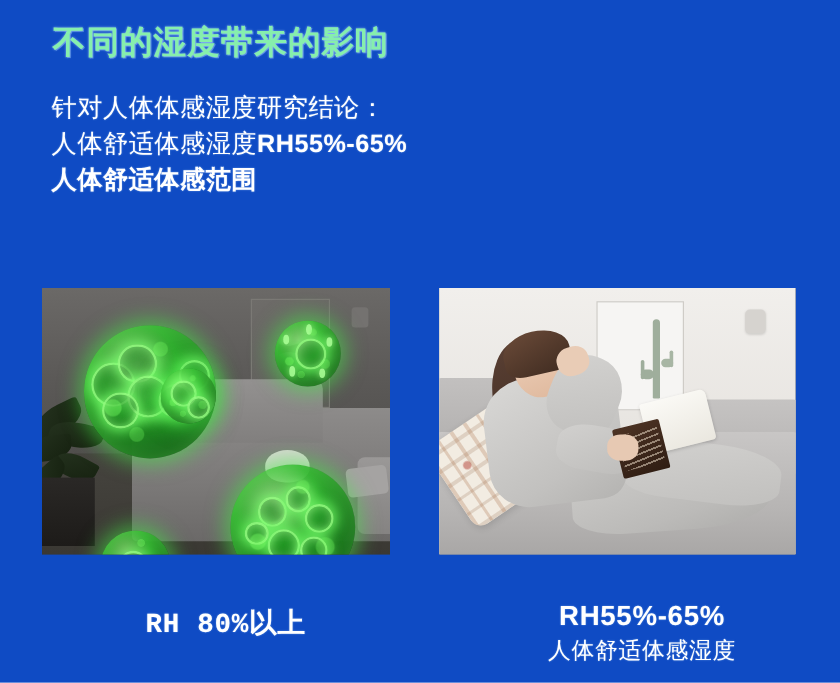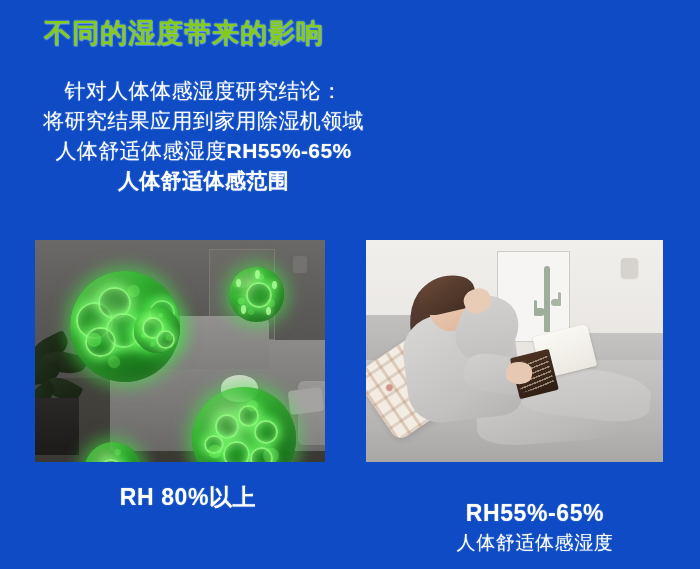--- a/index.html
+++ b/index.html
@@ -17,42 +17,41 @@
     -webkit-font-smoothing: antialiased;
   }
 
   
   #headline {
     position: absolute;
     left: 44px;
     top: 19px;
     font-size: 27px;
     font-weight: bold;
-    color: #84cc16;
+    color: #86efac;
     letter-spacing: 1px;
     line-height: 1.25;
     text-shadow: 0 0 2px rgba(170, 215, 255, 0.85),
                  1px 1px 0 rgba(150, 200, 255, 0.45);
     white-space: nowrap;
-    font-family: Liberation Mono, monospace;
   }
 
   
   #body-copy {
     position: absolute;
     left: 43px;
     top: 76px;
     color: #ffffff;
     font-size: 21px;
     line-height: 30px;
     letter-spacing: 0.4px;
     text-shadow: 0 0 1.5px rgba(175, 215, 255, 0.6);
     white-space: nowrap;
   }
-  #body-copy .ln { display: block; text-align: center; }
+  #body-copy .ln { display: block; }
   #body-copy .bold { font-weight: bold; }
 
   
   .photo {
     position: absolute;
     overflow: hidden;
     background: #3f3f41;
   }
   #photo-left  { left: 35px;  top: 240px; width: 290px; height: 222px; }
   #photo-right { left: 366px; top: 240px; width: 297px; height: 222px; }
@@ -339,33 +338,32 @@
   }
   .cap .cap-sub {
     display: block;
     font-size: 19px;
     font-weight: normal;
     letter-spacing: 0.6px;
     line-height: 26px;
     margin-top: 3px;
     white-space: nowrap;
   }
-  #caption-left  { left: 8px;  top: 483px; }
+  #caption-left  { left: 8px;  top: 507px; font-family: Liberation Mono, monospace; }
   #caption-right { left: 355px; top: 499px; }
 </style>
 </head>
 <body>
 
 <div id="page">
 
   <div id="headline">不同的湿度带来的影响</div>
 
   <div id="body-copy">
     <span class="ln">针对人体体感湿度研究结论：</span>
-    <span class="ln">将研究结果应用到家用除湿机领域</span>
     <span class="ln"><span>人体舒适体感湿度</span><span class="bold">RH55%-65%</span></span>
     <span class="ln bold">人体舒适体感范围</span>
   </div>
 
   <div class="photo" id="photo-left">
     <div class="photo-inner">
       <div class="room-dark"></div>
       <div class="dk-wall"></div>
       <div class="dk-floor"></div>
       <div class="dk-frame"></div>

